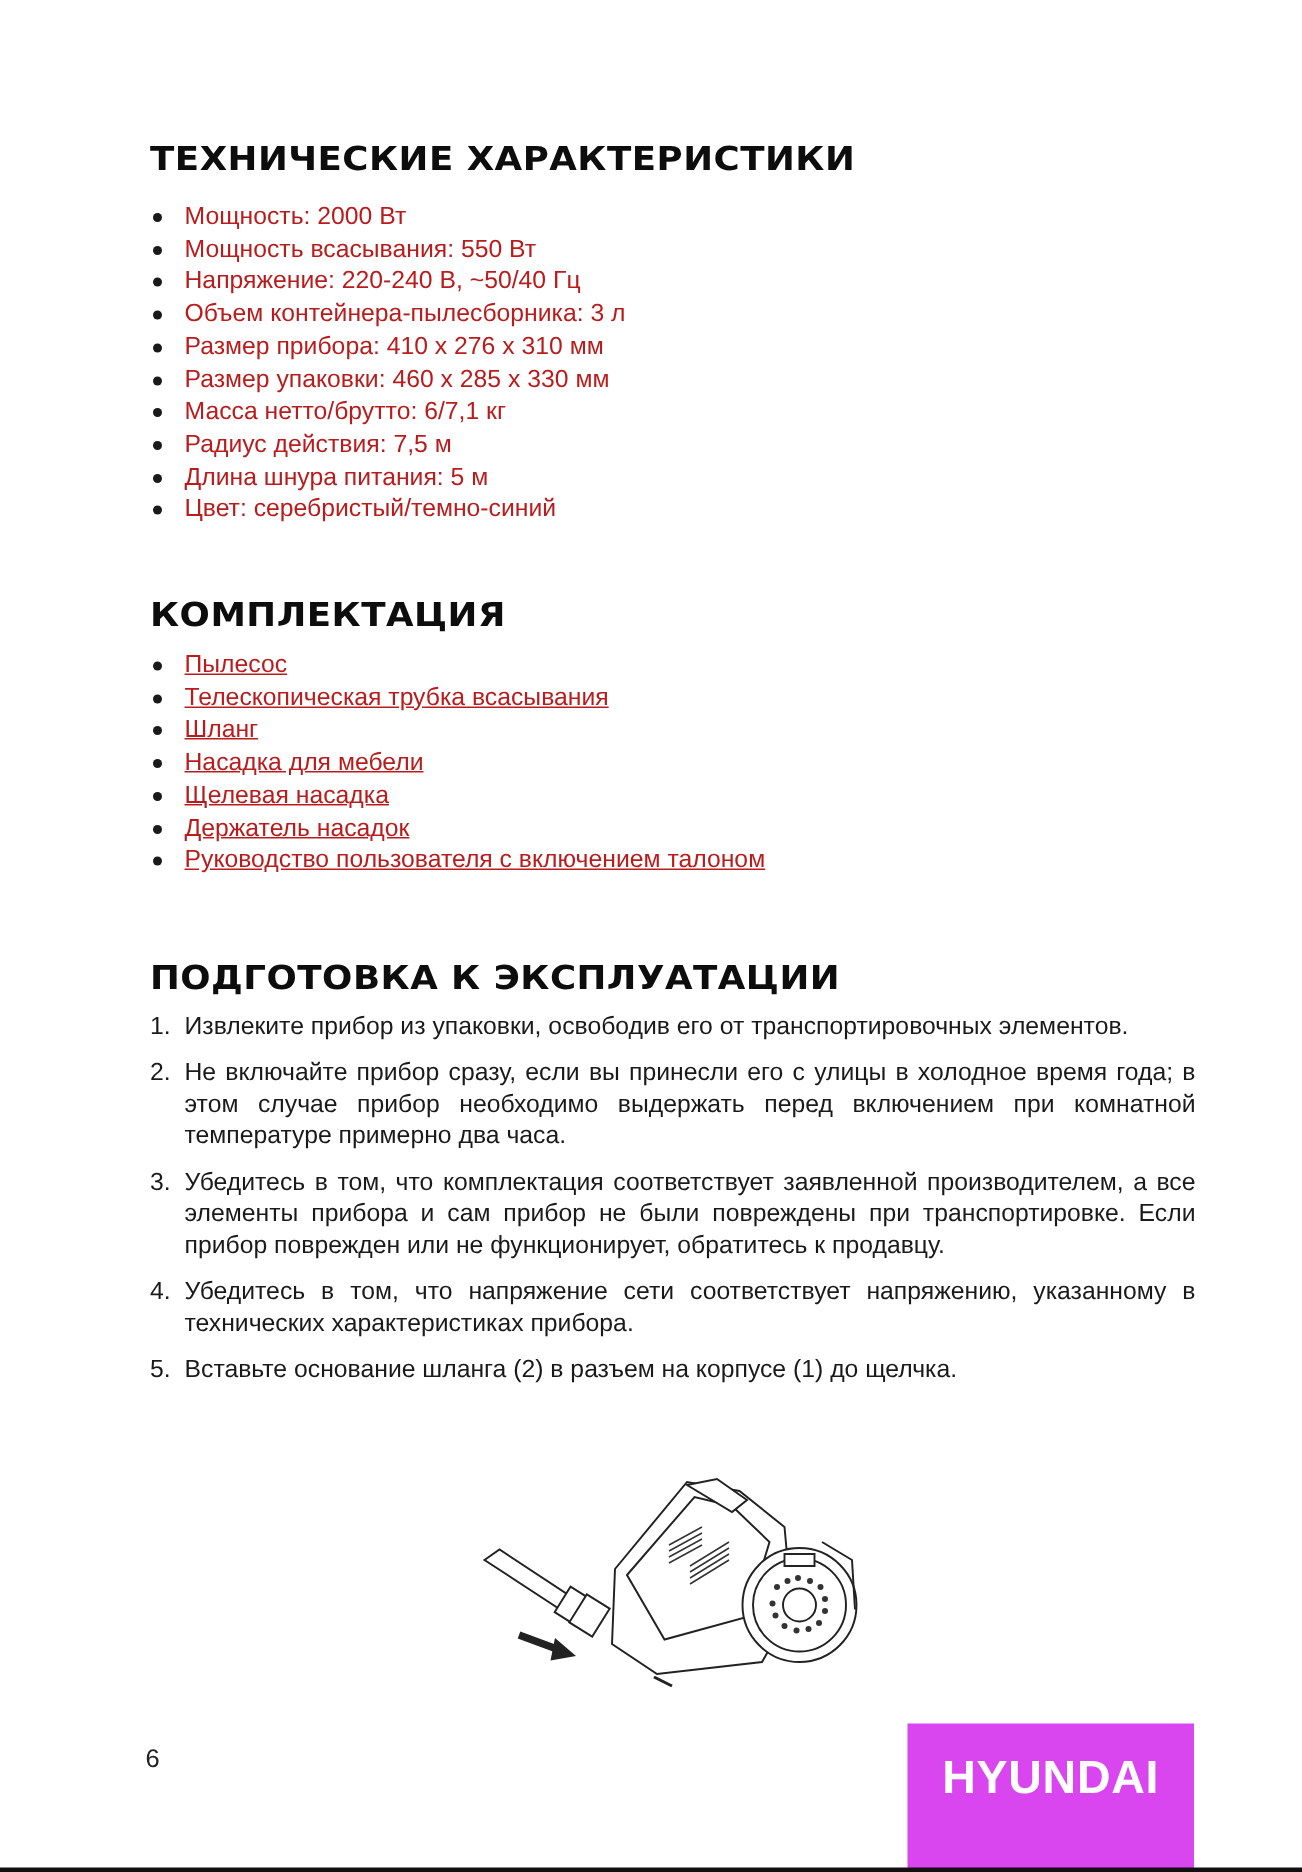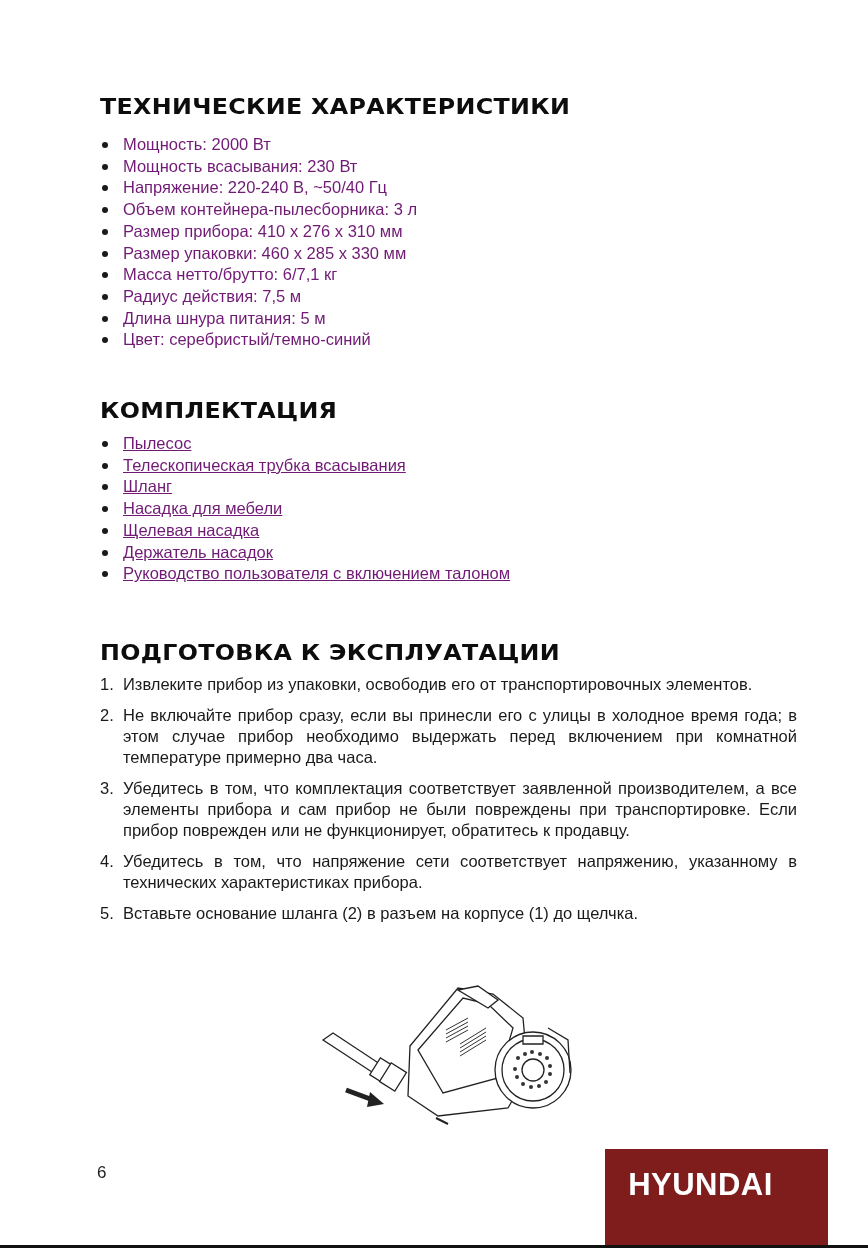--- a/index.html
+++ b/index.html
@@ -13,57 +13,57 @@
     position: absolute; left: 100px; margin: 0;
     font-family: "DejaVu Sans", sans-serif; font-weight: bold;
     font-size: 22px; letter-spacing: 0.3px; color: #0d0d0d;
     transform: scaleX(1.08); transform-origin: left center;
   }
   .h-spec { top: 94px; }
   .h-kit  { top: 398px; }
   .h-prep { top: 640px; }
   ul.bullets {
     position: absolute; left: 100px; margin: 0; padding: 0; list-style: none;
-    font-size: 16.5px; line-height: 21.7px; color: #701a75;
+    font-size: 16.5px; line-height: 21.7px; color: #b91c1c;
   }
   ul.bullets li { position: relative; padding-left: 23px; white-space: nowrap; }
   ul.bullets li .dot {
     position: absolute; left: 2px; top: 8px; width: 6px; height: 6px;
     border-radius: 50%; background: #1a1a1a;
   }
   .l-spec { top: 134px; }
   .l-kit  { top: 433px; text-decoration: underline; }
   ol.steps {
     position: absolute; left: 100px; width: 697px; margin: 0; padding: 0; list-style: none;
     font-size: 16.5px; line-height: 21px; color: #1a1a1a; top: 674px;
   }
   ol.steps li { position: relative; padding-left: 23px; margin-bottom: 10px; text-align: justify; }
   ol.steps li .num { position: absolute; left: 0; top: 0; }
   .figure { position: absolute; left: 318px; top: 978px; width: 265px; height: 150px; }
   .page-number { position: absolute; left: 97px; top: 1163px; font-size: 17px; color: #222; }
   .brand-box {
-    position: absolute; left: 605px; top: 1149px; width: 223px; height: 99px;
-    background: #7f1d1d;
+    position: absolute; left: 605px; top: 1149px; width: 191px; height: 99px;
+    background: #d946ef;
   }
   .brand-text {
     position: absolute; left: 0; width: 191px; top: 18px; text-align: center;
     color: #ffffff; font-weight: bold; font-size: 31px; letter-spacing: 0.5px;
     font-family: "Liberation Sans", sans-serif;
   }
   .bottom-rule { position: absolute; left: 0; top: 1245px; width: 868px; height: 3px; background: #111; }
 </style>
 </head>
 <body>
 
 <div class="page">
 
   <h2 class="heading h-spec">ТЕХНИЧЕСКИЕ ХАРАКТЕРИСТИКИ</h2>
   <ul class="bullets l-spec">
     <li><span class="dot"></span><span>Мощность: 2000 Вт</span></li>
-    <li><span class="dot"></span><span>Мощность всасывания: 230 Вт</span></li>
+    <li><span class="dot"></span><span>Мощность всасывания: 550 Вт</span></li>
     <li><span class="dot"></span><span>Напряжение: 220-240 В, ~50/40 Гц</span></li>
     <li><span class="dot"></span><span>Объем контейнера-пылесборника: 3 л</span></li>
     <li><span class="dot"></span><span>Размер прибора: 410 х 276 х 310 мм</span></li>
     <li><span class="dot"></span><span>Размер упаковки: 460 х 285 х 330 мм</span></li>
     <li><span class="dot"></span><span>Масса нетто/брутто: 6/7,1 кг</span></li>
     <li><span class="dot"></span><span>Радиус действия: 7,5 м</span></li>
     <li><span class="dot"></span><span>Длина шнура питания: 5 м</span></li>
     <li><span class="dot"></span><span>Цвет: серебристый/темно-синий</span></li>
   </ul>
 

